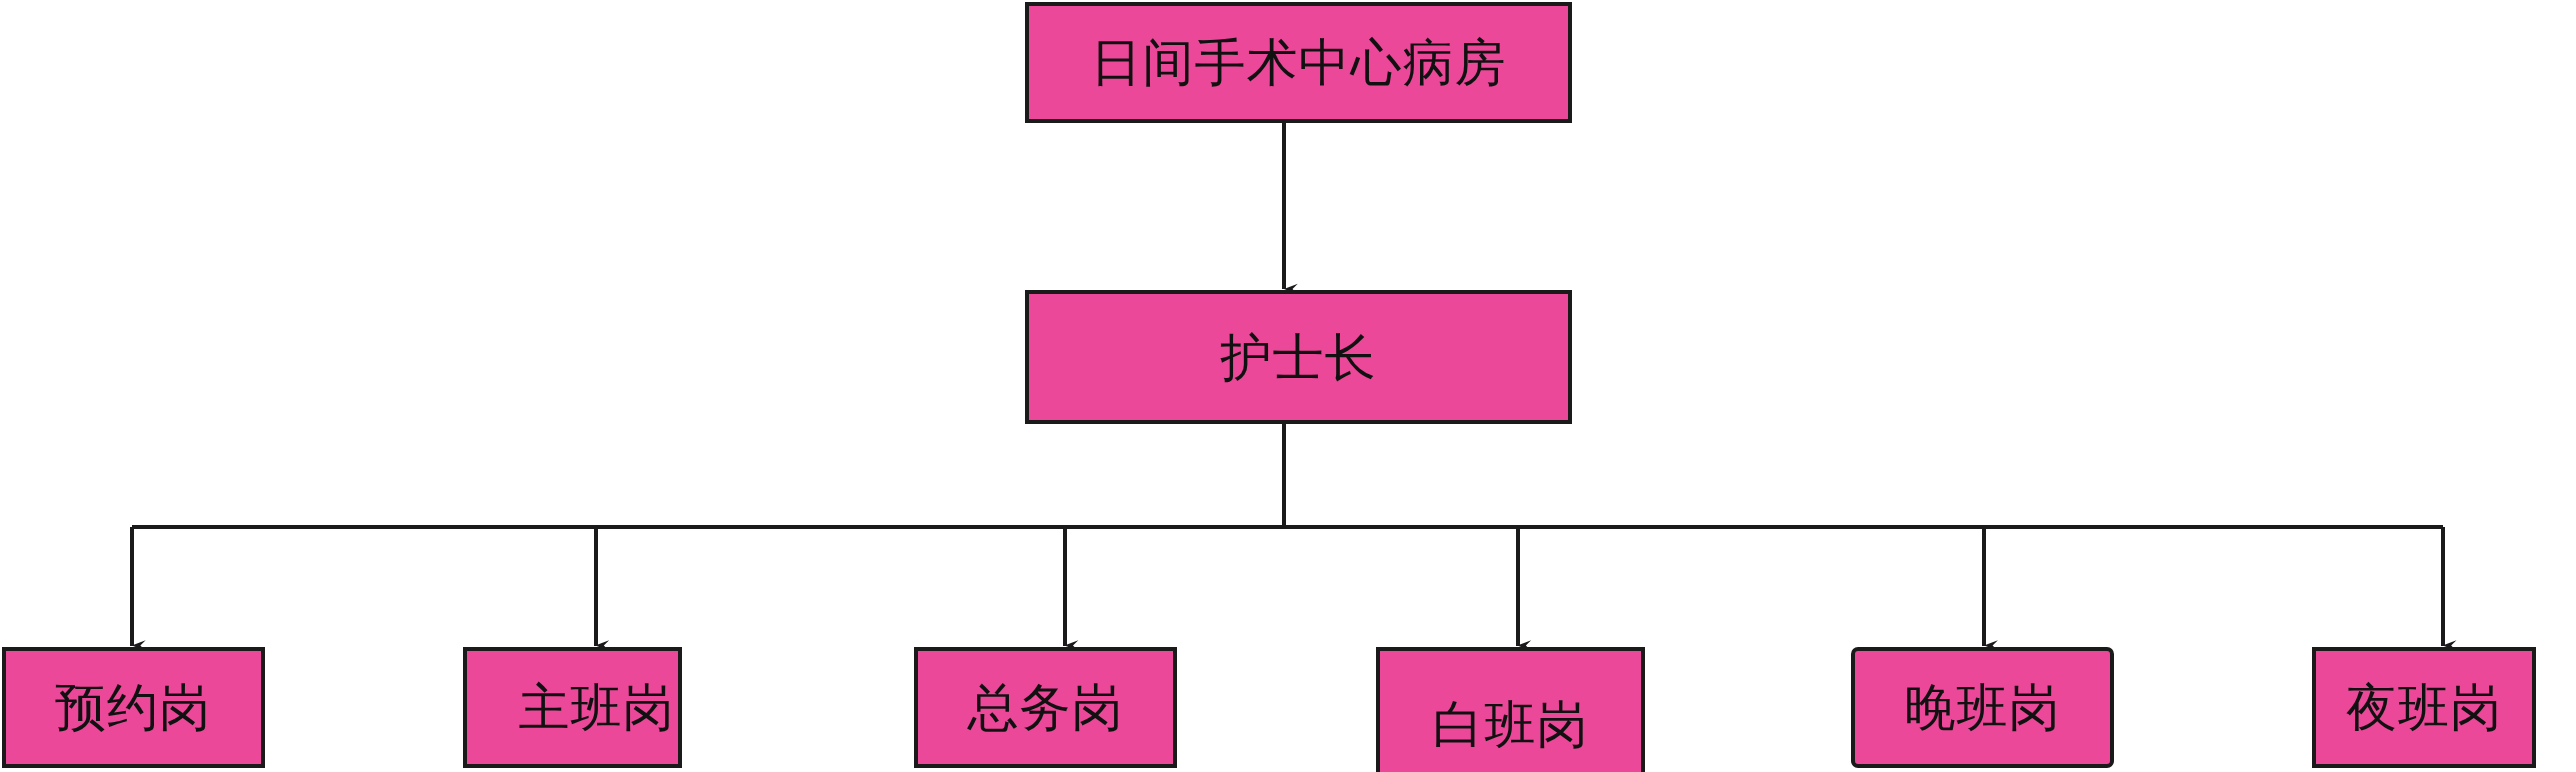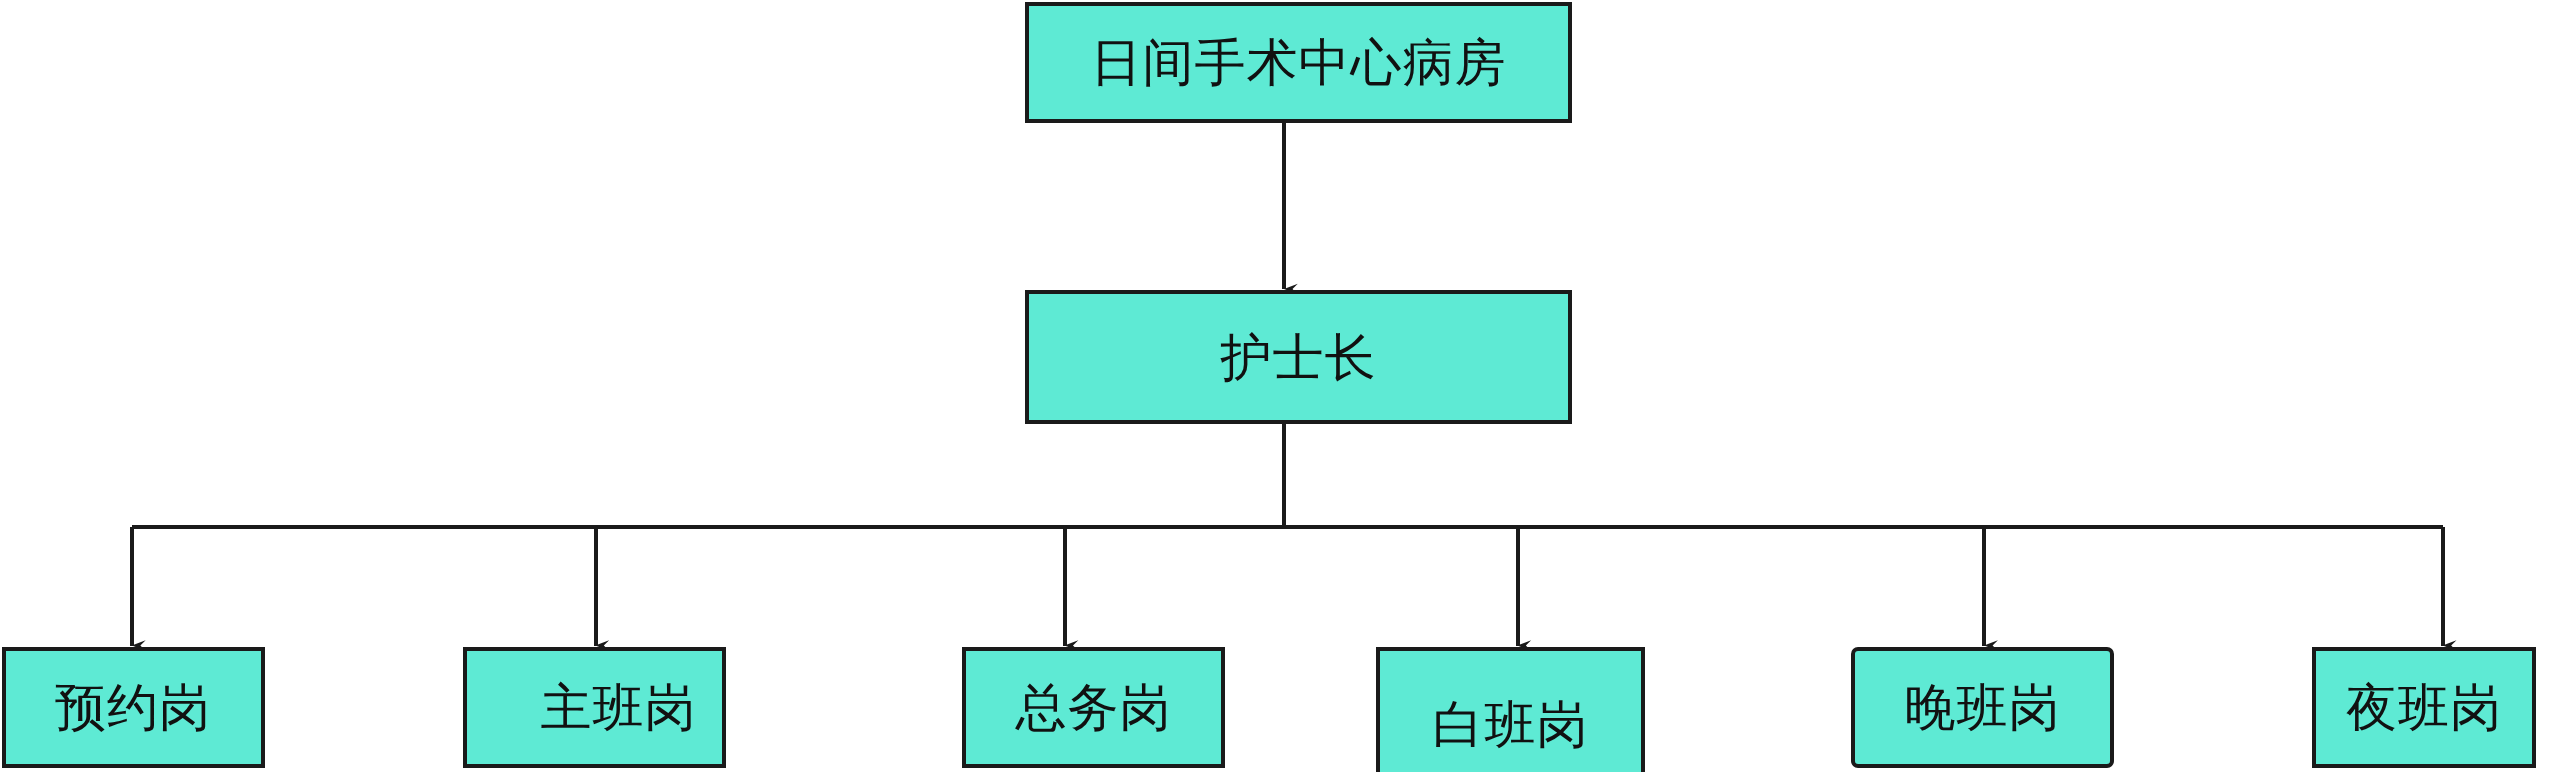--- a/index.html
+++ b/index.html
@@ -20,21 +20,21 @@
     position: absolute;
     left: 0;
     top: 0;
     width: 2576px;
     height: 773px;
     pointer-events: none;
   }
   .node {
     position: absolute;
     box-sizing: border-box;
-    background: #5eead4;
+    background: #ec4899;
     border: 4.1px solid #1a1a1a;
     display: flex;
     align-items: center;
     justify-content: center;
   }
   .node-label {
     font-family: "DejaVu Serif", "Liberation Serif", serif;
     color: #111111;
     white-space: nowrap;
     letter-spacing: 0.02em;
@@ -77,24 +77,24 @@
   </div>
 
   <div class="node node-mid" style="left: 1025px; top: 290px; width: 547px; height: 134px;">
     <span class="node-label">护士长</span>
   </div>
 
   <div id="leaf-container">
       <div class="node node-leaf" style="left: 1.6px; top: 647px; width: 263px; height: 121px; justify-content: center;">
         <span class="node-label">预约岗</span>
       </div>
-      <div class="node node-leaf" style="left: 463px; top: 647px; width: 263px; height: 121px; padding-left: 48px;">
+      <div class="node node-leaf" style="left: 463px; top: 647px; width: 219px; height: 121px; padding-left: 48px;">
         <span class="node-label">主班岗</span>
       </div>
-      <div class="node node-leaf" style="left: 962px; top: 647px; width: 263px; height: 121px;">
+      <div class="node node-leaf" style="left: 914px; top: 647px; width: 263px; height: 121px;">
         <span class="node-label">总务岗</span>
       </div>
       <div class="node node-leaf" style="left: 1376px; top: 647px; width: 269px; height: 155px;">
         <span class="node-label">白班岗</span>
       </div>
       <div class="node node-leaf" style="left: 1851px; top: 647px; width: 263px; height: 121px; border-radius: 7px;">
         <span class="node-label">晚班岗</span>
       </div>
       <div class="node node-leaf" style="left: 2312px; top: 647px; width: 224px; height: 121px;">
         <span class="node-label">夜班岗</span>

